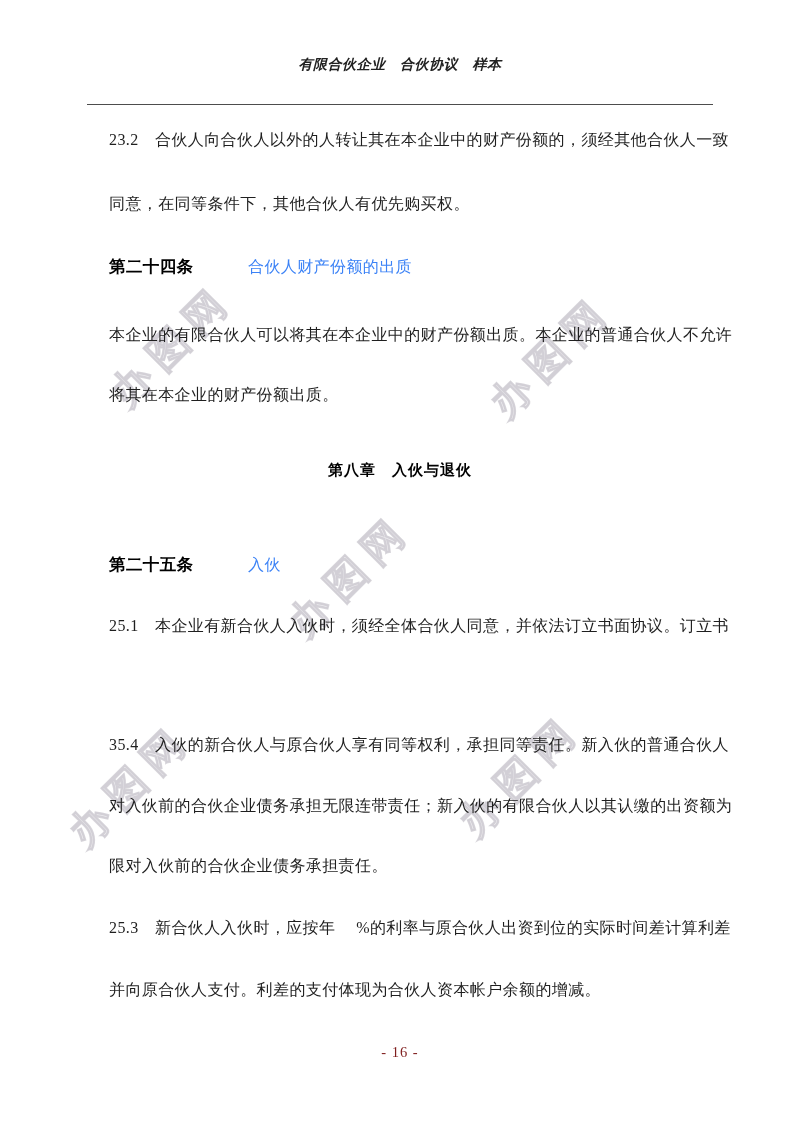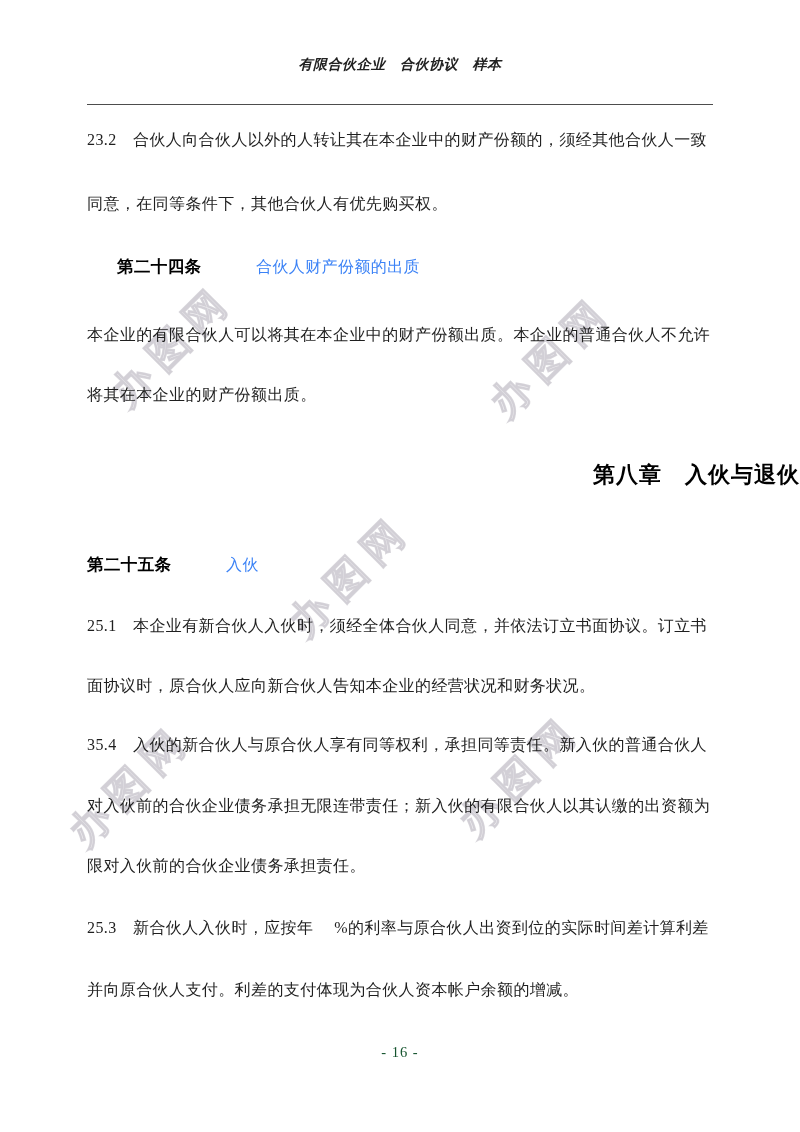--- a/index.html
+++ b/index.html
@@ -39,21 +39,21 @@
   .hdr-rule {
     position: absolute;
     top: 104px; left: 87px; right: 87px;
     height: 0;
     border-top: 1.6px solid #4d4d4d;
   }
 
   
   .line {
     position: absolute;
-    left: 87px;
+    left: 109px;
     white-space: nowrap;
     font-size: 16px;
     line-height: 1.15;
     letter-spacing: 0.4px;
     color: #1f1f1f;
   }
   .art-num {
     font-weight: bold;
     font-size: 16.5px;
     color: #000;
@@ -63,52 +63,52 @@
     left: 139px;
     top: 0;
     font-weight: normal;
     font-size: 16px;
     color: #3b82f6;
     white-space: nowrap;
   }
   .chapter {
     left: 0;
     width: 100%;
-    text-align: right;
+    text-align: center;
     font-weight: bold;
-    font-size: 22px;
+    font-size: 15px;
     letter-spacing: 1px;
     color: #000;
   }
 
   
   .y-c232-1 { top: 131px; }
   .y-c232-2 { top: 195px; }
-  .y-art24  { top: 258px; margin-left: 30px; }
+  .y-art24  { top: 258px; }
   .y-p24-1  { top: 326px; }
   .y-p24-2  { top: 386px; }
   .y-ch8    { top: 462px; }
   .y-art25  { top: 556px; }
   .y-c251-1 { top: 617px; }
   .y-c251-2 { top: 677px; }
   .y-c252-1 { top: 736px; }
   .y-c252-2 { top: 797px; }
   .y-c252-3 { top: 857px; }
   .y-c253-1 { top: 919px; }
   .y-c253-2 { top: 981px; }
 
   
   .footer {
     position: absolute;
     top: 1044px; left: 0;
     width: 100%;
     text-align: center;
     font-size: 14.5px;
     letter-spacing: 1px;
-    color: #14532d;
+    color: #7f1d1d;
   }
 
   
   .wm {
     position: absolute;
     transform: translate(-50%, -50%) rotate(-45deg);
     font-family: "DejaVu Sans", sans-serif;
     font-size: 40px;
     font-weight: bold;
     letter-spacing: 11px;
@@ -150,21 +150,20 @@
   <div class="line y-p24-2">将其在本企业的财产份额出质。</div>
 
   <div class="line chapter y-ch8">第八章　入伙与退伙</div>
 
   <div class="line y-art25">
     <span class="art-num">第二十五条</span>
     <span class="art-title">入伙</span>
   </div>
 
   <div class="line y-c251-1">25.1　本企业有新合伙人入伙时，须经全体合伙人同意，并依法订立书面协议。订立书</div>
-  <div class="line y-c251-2">面协议时，原合伙人应向新合伙人告知本企业的经营状况和财务状况。</div>
 
   <div class="line y-c252-1">35.4　入伙的新合伙人与原合伙人享有同等权利，承担同等责任。新入伙的普通合伙人</div>
   <div class="line y-c252-2">对入伙前的合伙企业债务承担无限连带责任；新入伙的有限合伙人以其认缴的出资额为</div>
   <div class="line y-c252-3">限对入伙前的合伙企业债务承担责任。</div>
 
   <div class="line y-c253-1">25.3　新合伙人入伙时，应按年　 %的利率与原合伙人出资到位的实际时间差计算利差</div>
   <div class="line y-c253-2">并向原合伙人支付。利差的支付体现为合伙人资本帐户余额的增减。</div>
 
   <div class="footer">- 16 -</div>
 

